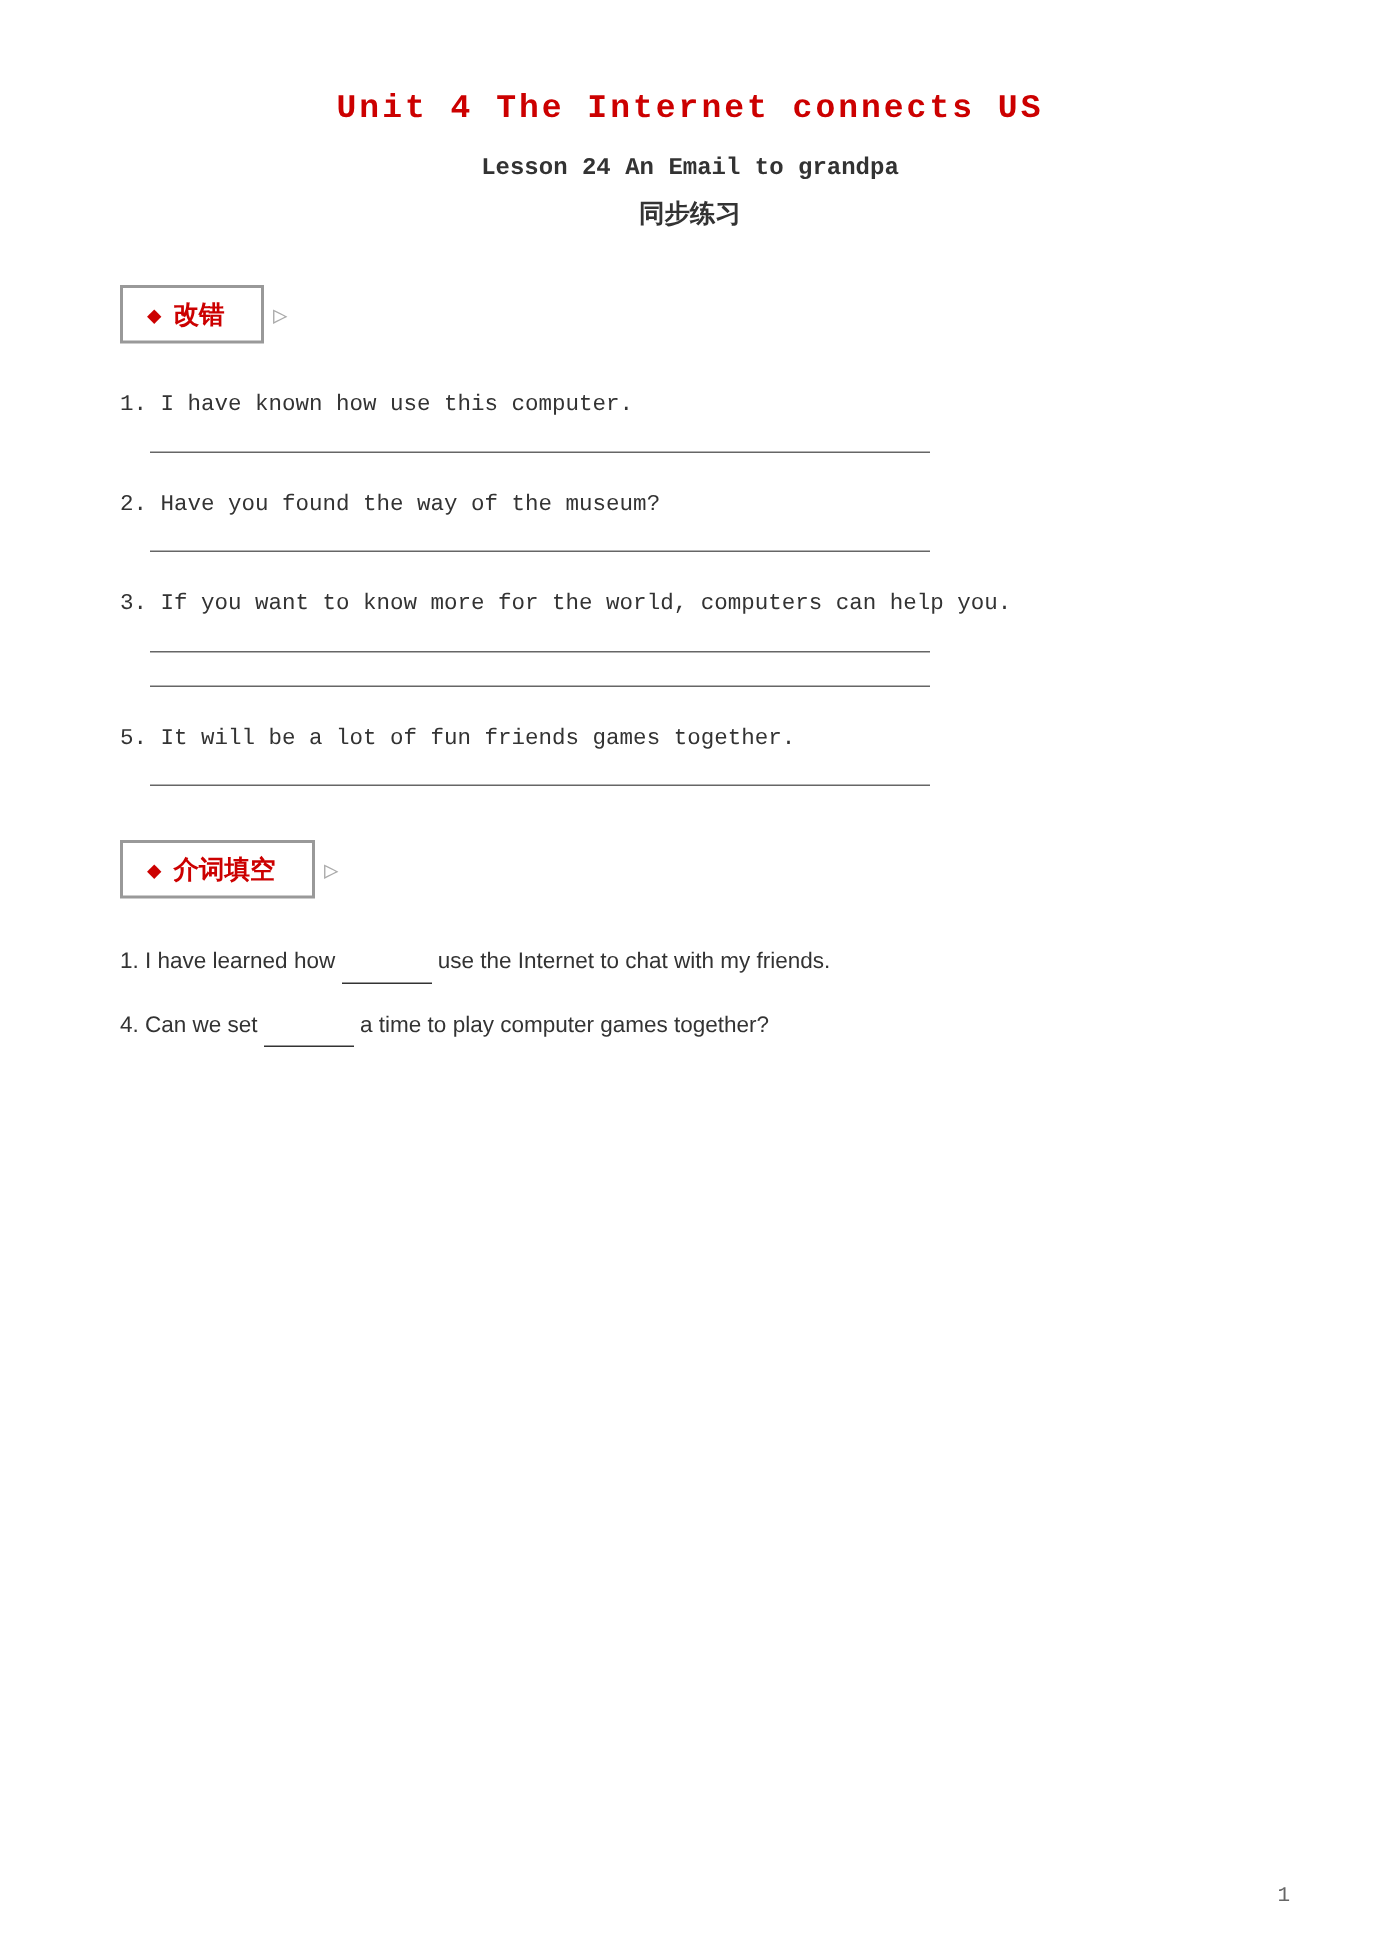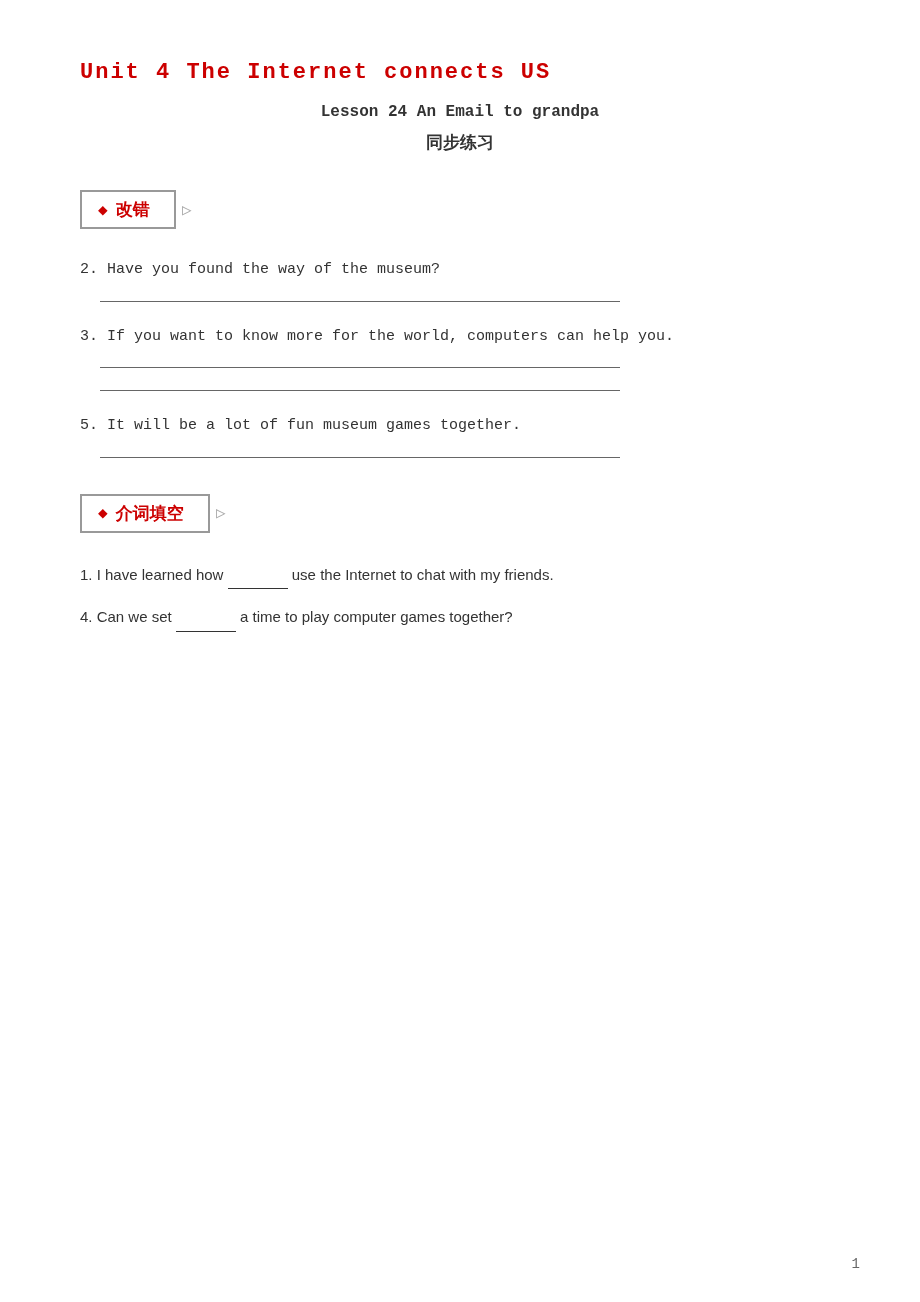--- a/index.html
+++ b/index.html
@@ -12,20 +12,21 @@
       background: #ffffff;
       font-family: 'Courier New', Courier, monospace;
       color: #333;
       width: 920px;
       min-height: 1302px;
       padding: 60px 80px 60px 80px;
       position: relative;
     }
 
     .page-title {
+      text-align: center;
       color: #cc0000;
       font-size: 22px;
       font-weight: bold;
       letter-spacing: 2px;
       margin-bottom: 18px;
       font-family: 'Courier New', Courier, monospace;
     }
 
     .lesson-title {
       text-align: center;
@@ -141,20 +142,27 @@
 <h1 class="page-title">Unit 4 The Internet connects US</h1>
 <p class="lesson-title">Lesson 24 An Email to grandpa</p>
 <p class="subtitle">同步练习</p>
 
 <div class="section">
   <div class="section-header">
     <span class="diamond">◆</span>
     <span class="label">改错</span>
   </div>
 
+  <div class="question-item">
+    <p class="question-text">
+      <span>1.</span>
+      <span>I have known how use this computer.</span>
+    </p>
+    <span class="answer-line"></span>
+  </div>
 
   <div class="question-item">
     <p class="question-text">
       <span>2.</span>
       <span>Have you found the way of the museum?</span>
     </p>
     <span class="answer-line"></span>
   </div>
 
   <div class="question-item">
@@ -165,21 +173,21 @@
     <span class="answer-line"></span>
   </div>
 
   <div class="question-item">
     <span class="answer-line"></span>
   </div>
 
   <div class="question-item">
     <p class="question-text">
       <span>5.</span>
-      <span>It will be a lot of fun museum games together.</span>
+      <span>It will be a lot of fun friends games together.</span>
     </p>
     <span class="answer-line"></span>
   </div>
 </div>
 
 <div class="section">
   <div class="section-header">
     <span class="diamond">◆</span>
     <span class="label">介词填空</span>
   </div>

